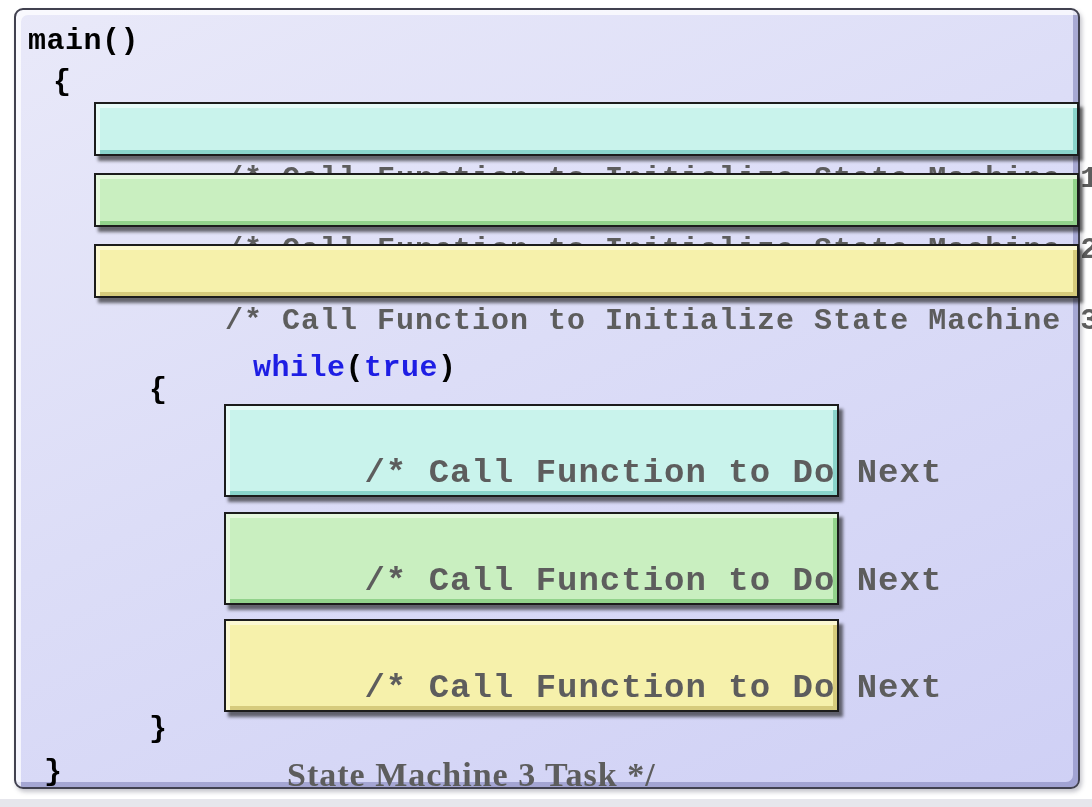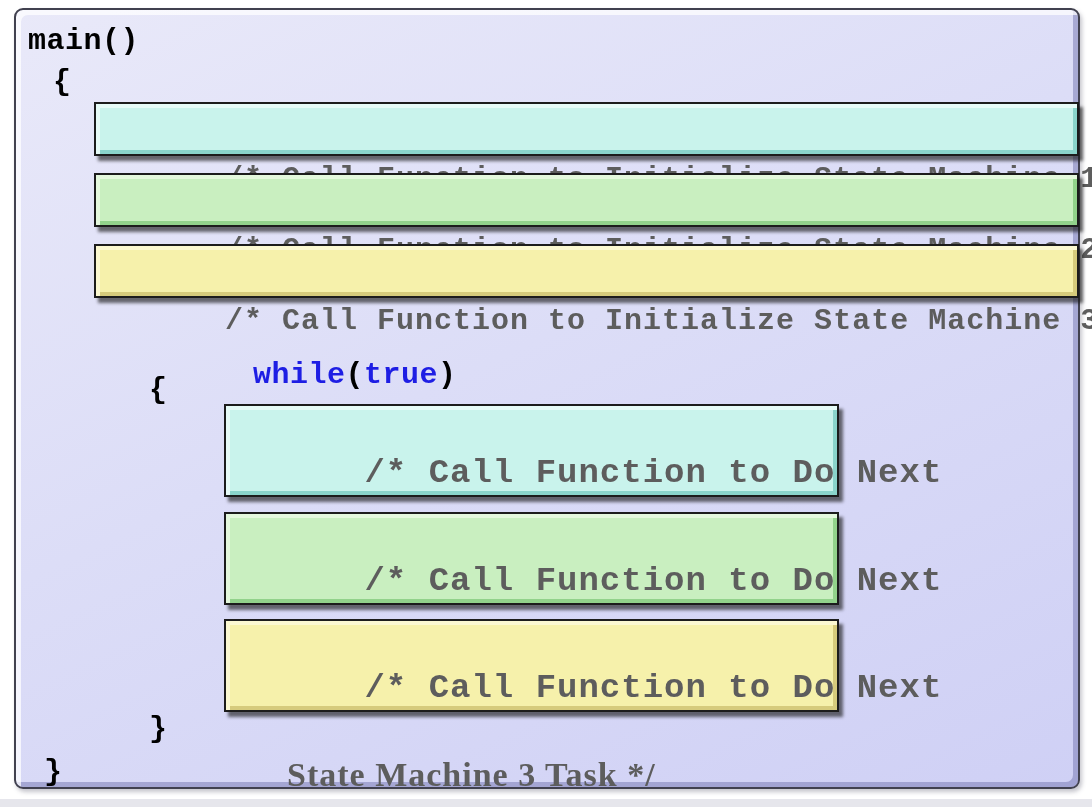--- a/index.html
+++ b/index.html
@@ -49,21 +49,21 @@
   .task-block{
     left:208px;width:615px;height:93px;
     font-size:34px;line-height:43px;letter-spacing:1px;
     padding:3px 12px 0 10px;
   }
   .task-block .line2{display:block;padding-left:3ch;font-family:Liberation Serif, serif;}
   .init-1{top:92px;} .init-2{top:163px;} .init-3{top:234px;}
   .task-1{top:394px;} .task-2{top:502px;} .task-3{top:609px;}
   .main-label{left:12px;top:15px;}
   .brace-open-main{left:37px;top:56px;}
-  .while-line{left:126px;top:317px;text-align:right;}
+  .while-line{left:126px;top:310px;text-align:right;}
   .brace-open-while{left:133px;top:364px;}
   .brace-close-while{left:133px;top:703px;}
   .brace-close-main{left:28px;top:746px;}
 </style>
 </head>
 <body>
 
 <div class="stage">
 
   <div class="code-panel">

